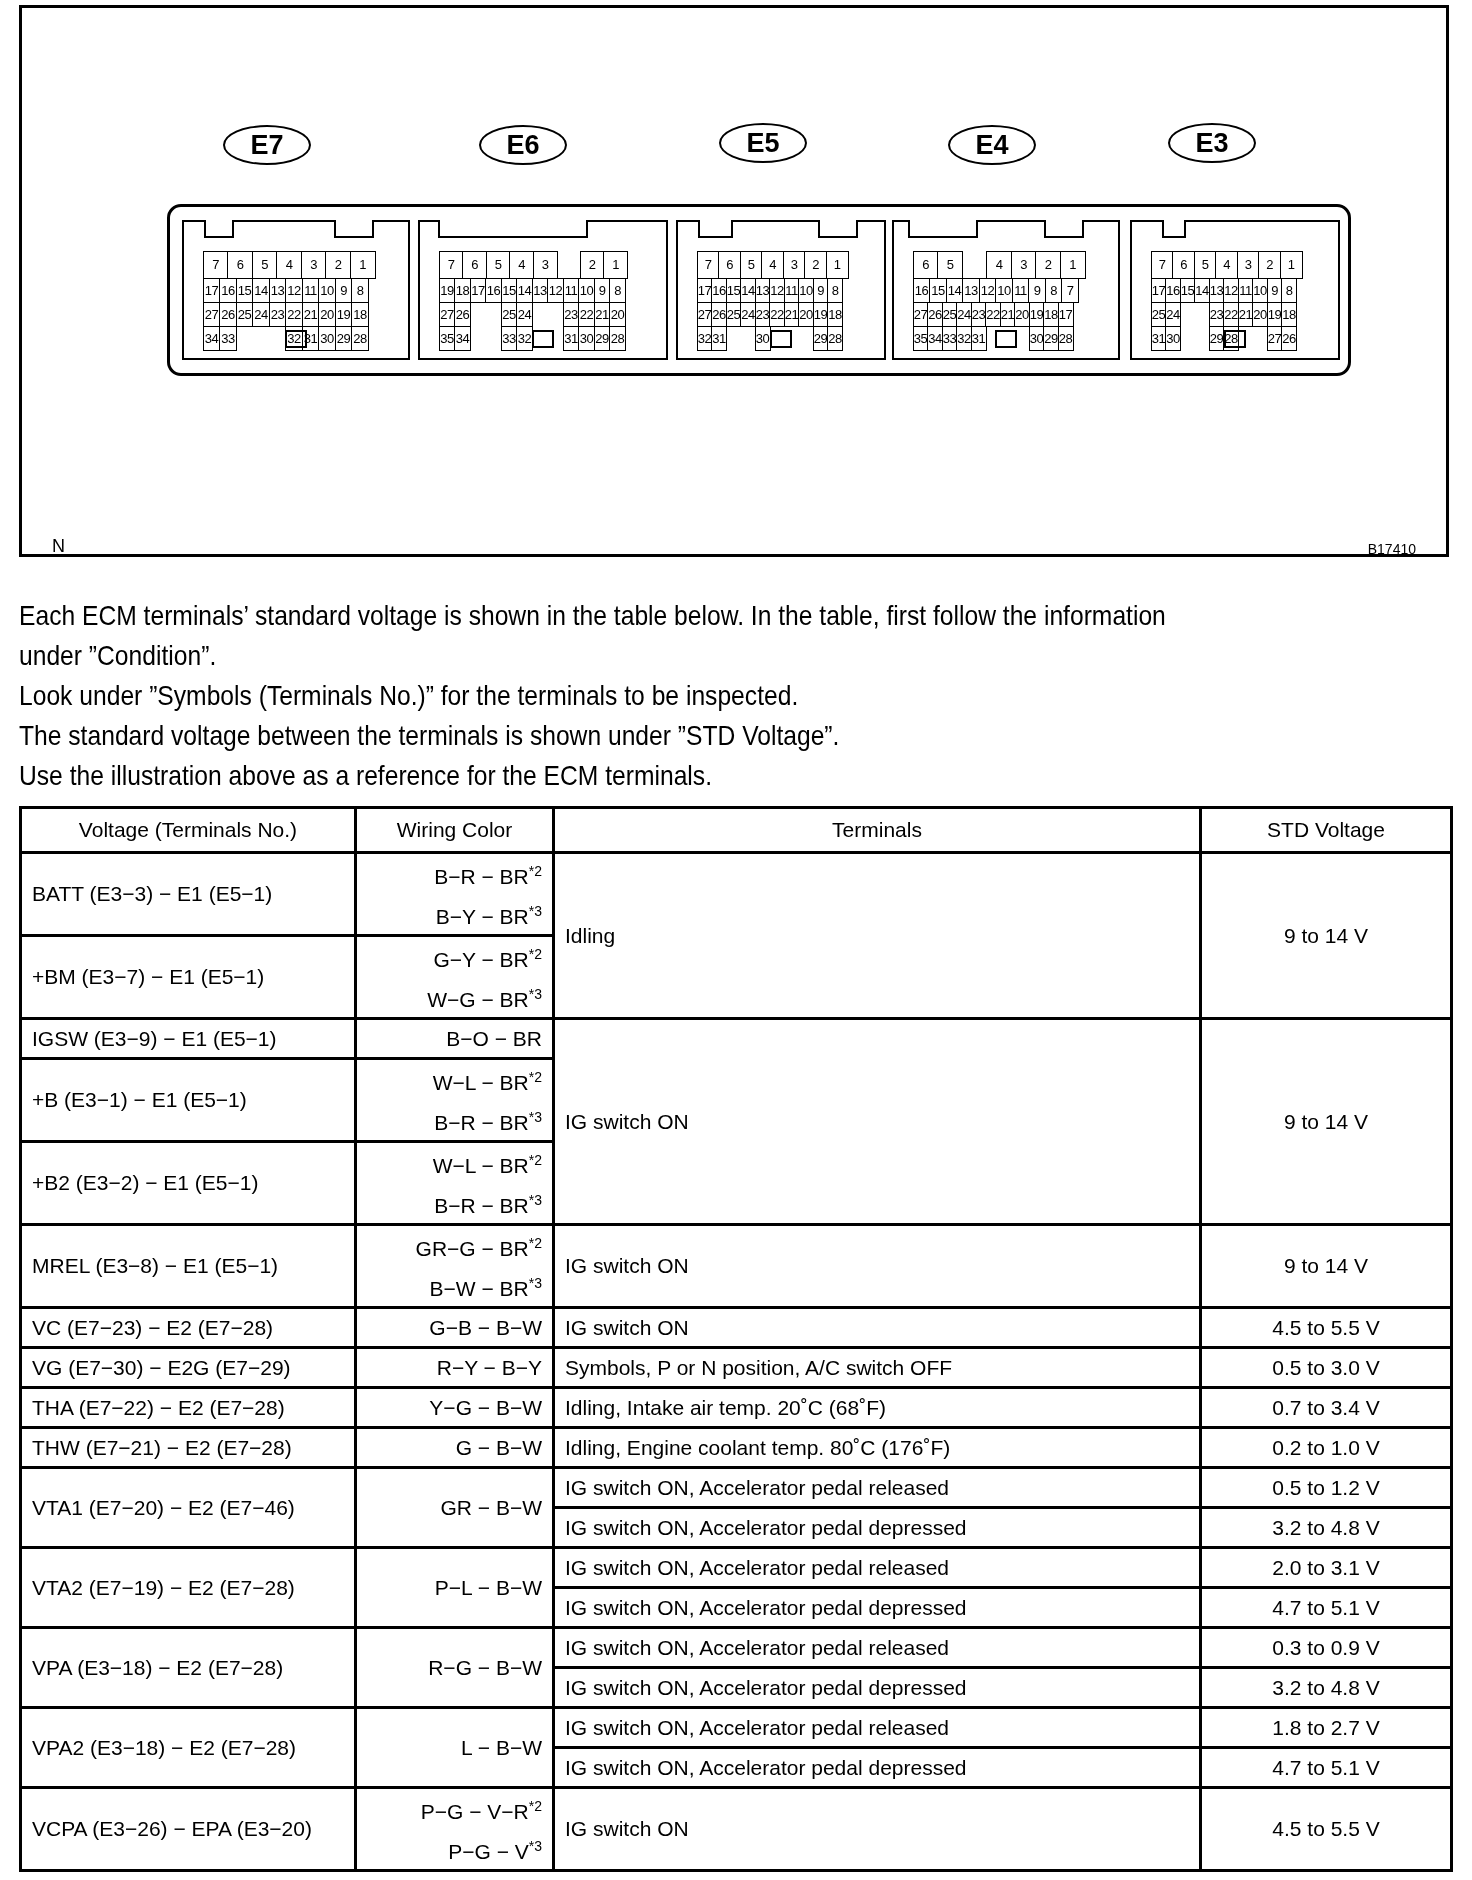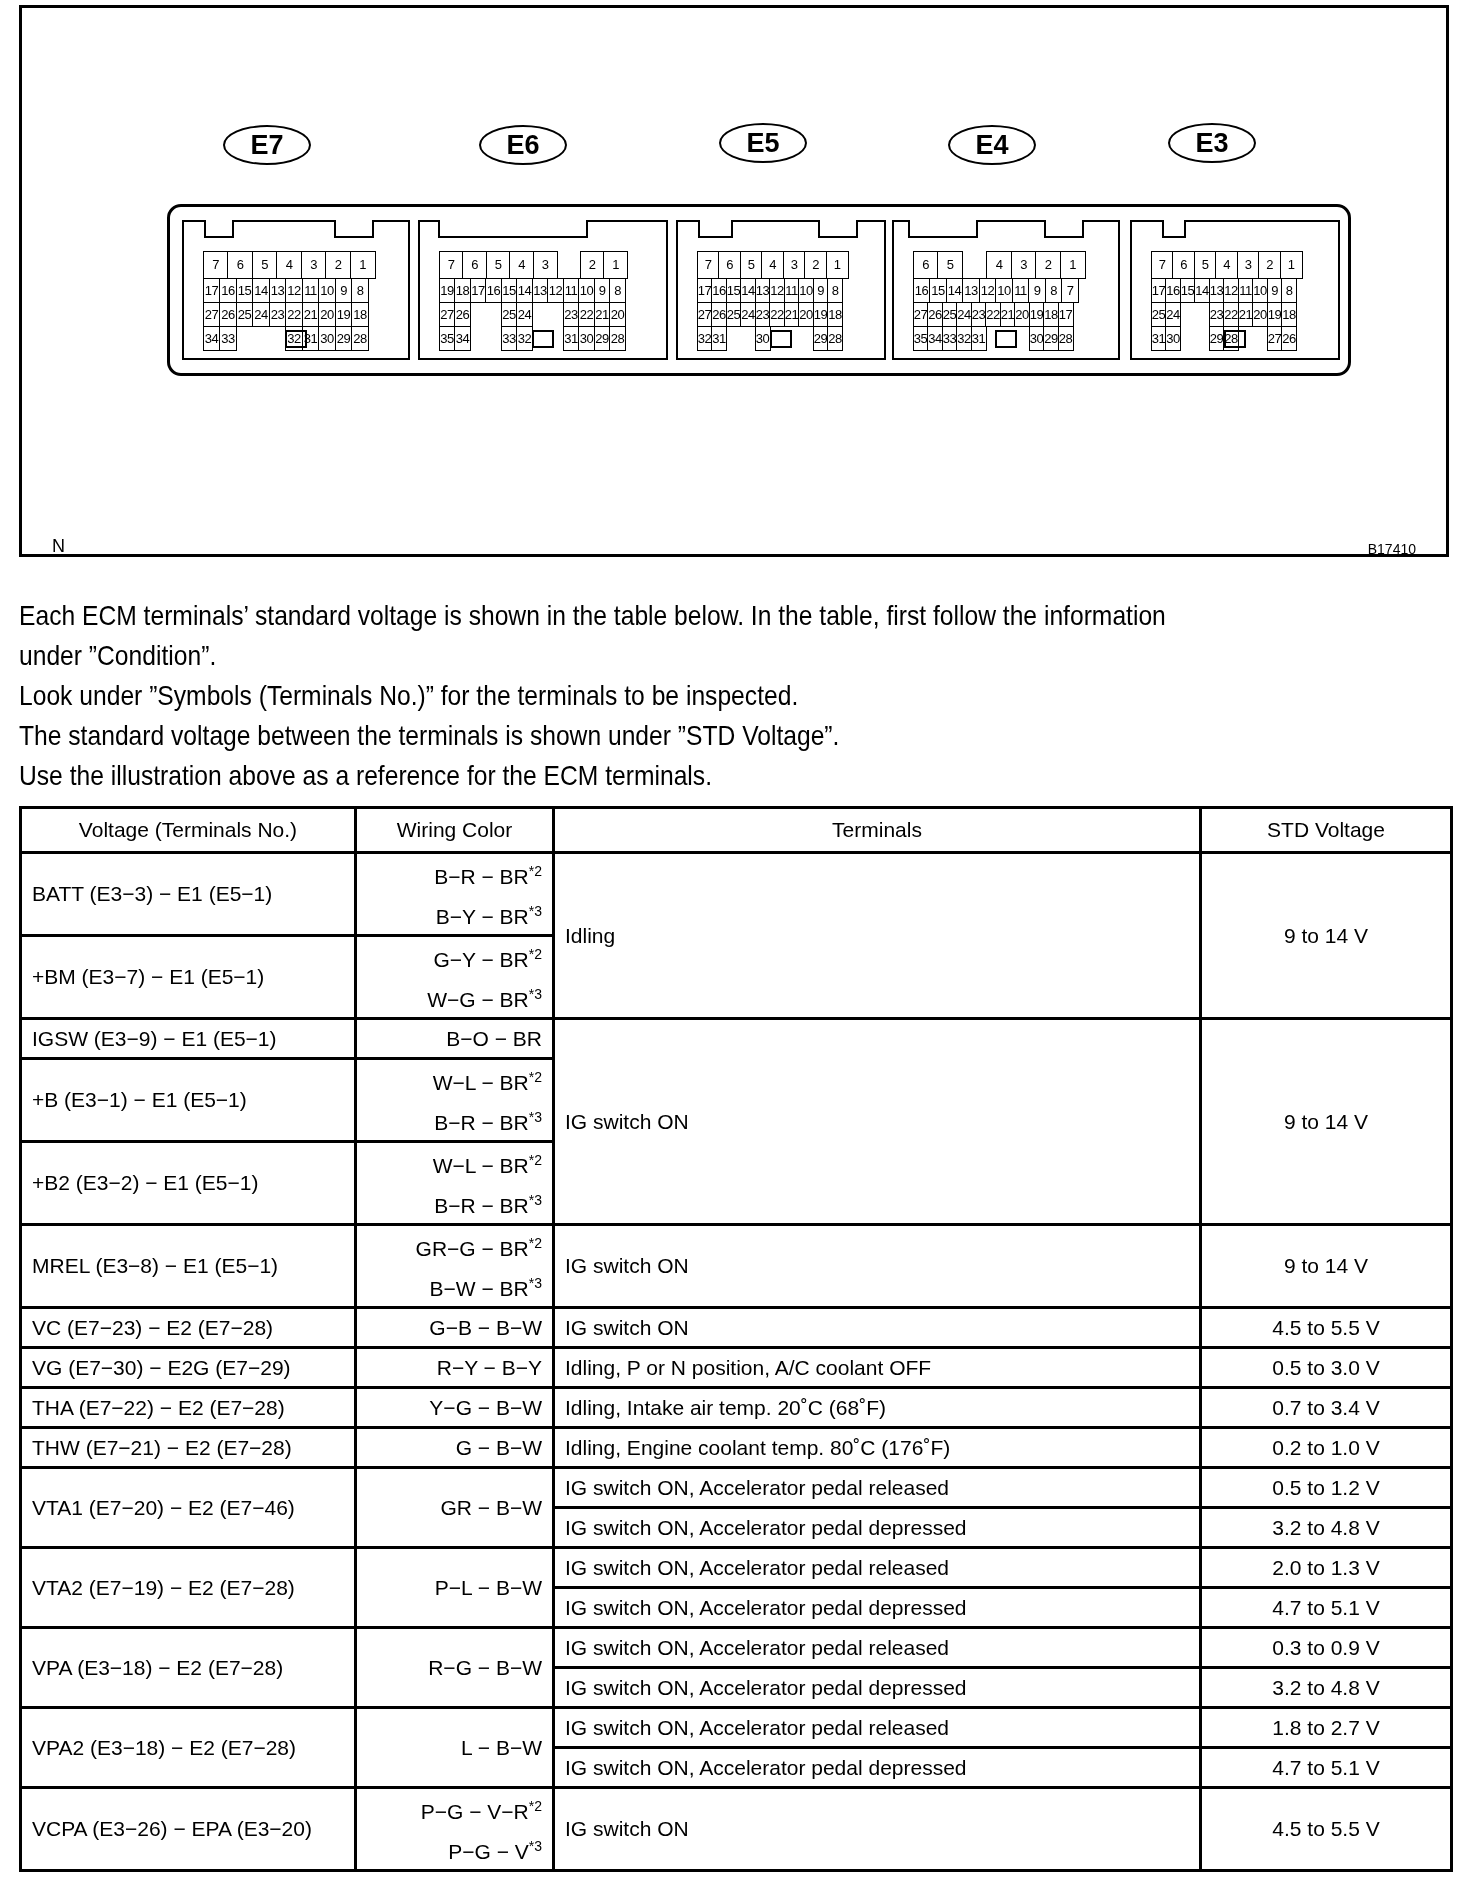--- a/index.html
+++ b/index.html
@@ -403,21 +403,21 @@
   <tr class="r-s">
     <td class="c-sym">VC (E7−23) − E2 (E7−28)</td>
     <td class="c-wire">G−B − B−W</td>
     <td class="c-cond">IG switch ON</td>
     <td class="c-volt">4.5 to 5.5 V</td>
   </tr>
 
   <tr class="r-s">
     <td class="c-sym">VG (E7−30) − E2G (E7−29)</td>
     <td class="c-wire">R−Y − B−Y</td>
-    <td class="c-cond">Idling, P or N position, A/C coolant OFF</td>
+    <td class="c-cond">Symbols, P or N position, A/C switch OFF</td>
     <td class="c-volt">0.5 to 3.0 V</td>
   </tr>
 
   <tr class="r-s">
     <td class="c-sym">THA (E7−22) − E2 (E7−28)</td>
     <td class="c-wire">Y−G − B−W</td>
     <td class="c-cond">Idling, Intake air temp. 20˚C (68˚F)</td>
     <td class="c-volt">0.7 to 3.4 V</td>
   </tr>
 
@@ -436,21 +436,21 @@
   </tr>
   <tr class="r-s">
     <td class="c-cond">IG switch ON, Accelerator pedal depressed</td>
     <td class="c-volt">3.2 to 4.8 V</td>
   </tr>
 
   <tr class="r-s">
     <td class="c-sym" rowspan="2">VTA2 (E7−19) − E2 (E7−28)</td>
     <td class="c-wire" rowspan="2">P−L − B−W</td>
     <td class="c-cond">IG switch ON, Accelerator pedal released</td>
-    <td class="c-volt">2.0 to 1.3 V</td>
+    <td class="c-volt">2.0 to 3.1 V</td>
   </tr>
   <tr class="r-s">
     <td class="c-cond">IG switch ON, Accelerator pedal depressed</td>
     <td class="c-volt">4.7 to 5.1 V</td>
   </tr>
 
   <tr class="r-s">
     <td class="c-sym" rowspan="2">VPA (E3−18) − E2 (E7−28)</td>
     <td class="c-wire" rowspan="2">R−G − B−W</td>
     <td class="c-cond">IG switch ON, Accelerator pedal released</td>

